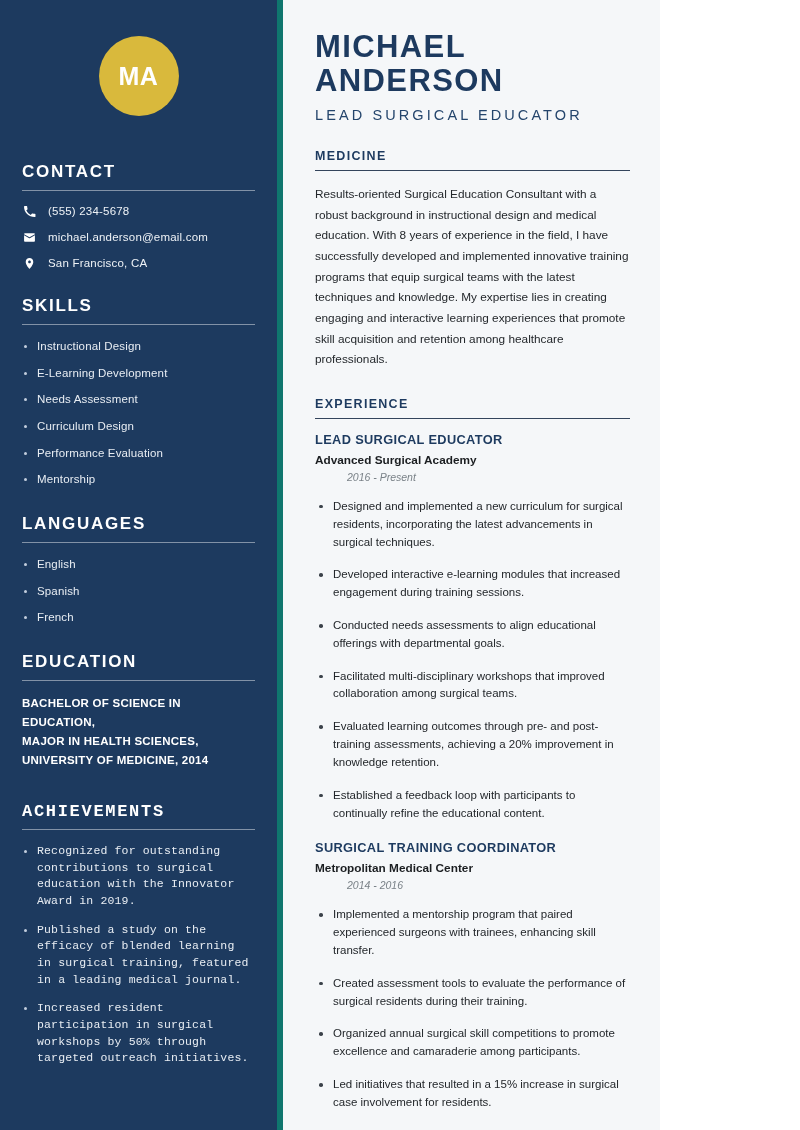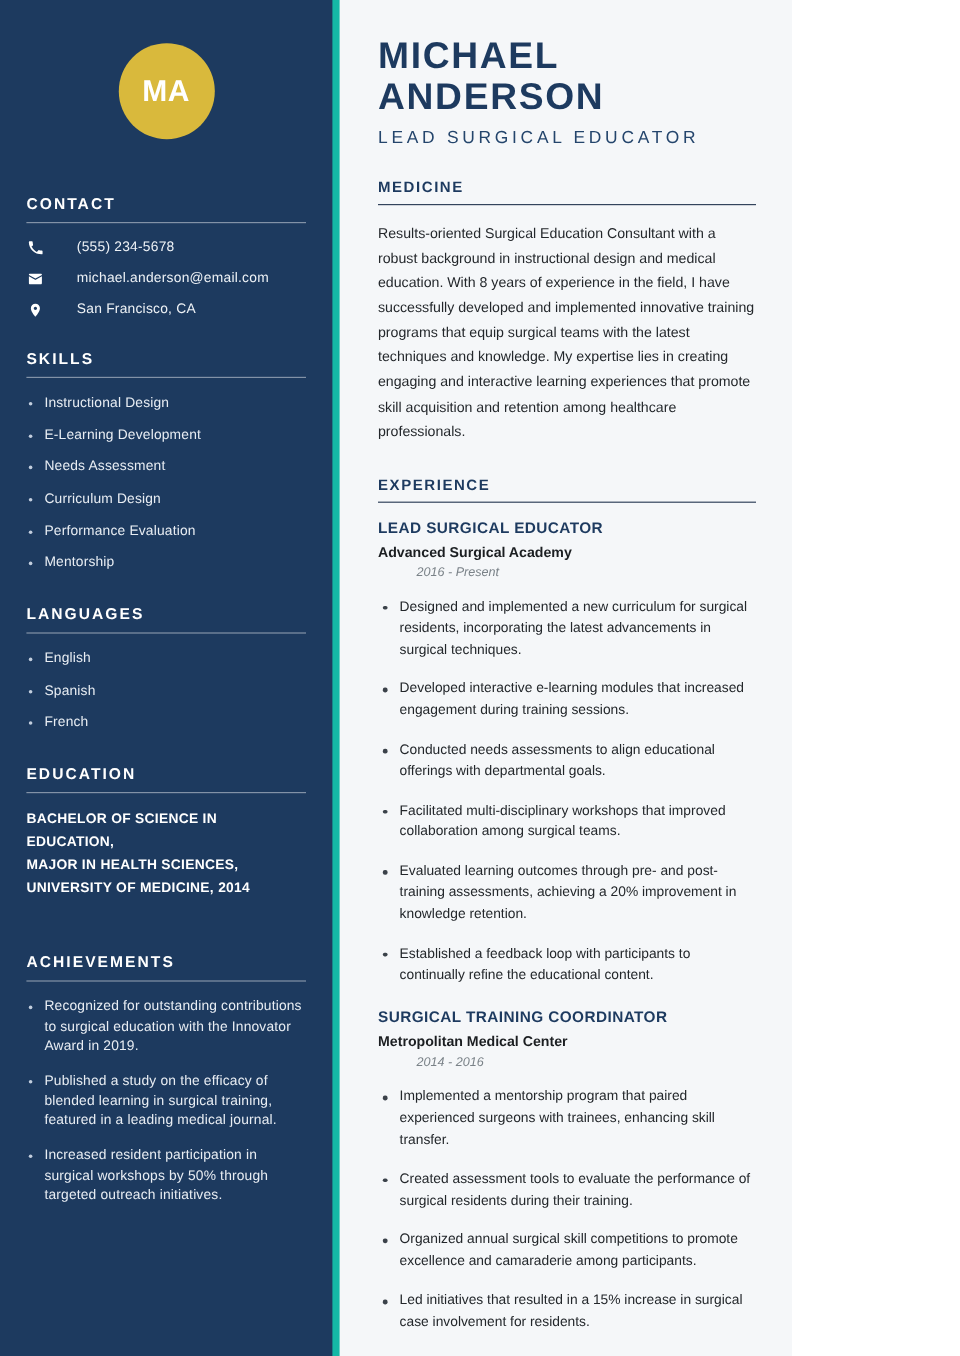--- a/index.html
+++ b/index.html
@@ -13,21 +13,21 @@
     font-family: "Liberation Sans", sans-serif;
     background: #ffffff;
     overflow: hidden;
   }
 
   .resume {
     position: relative;
     width: 660px;
     height: 1130px;
     display: flex;
-    background: #14b8a6;
+    background: #0f766e;
   }
 
   
   .sidebar {
     width: 277px;
     flex: 0 0 277px;
     background: #1d3a5f;
     padding: 0 22px;
     color: #ffffff;
     position: relative;
@@ -50,39 +50,39 @@
     align-items: center;
     justify-content: center;
     font-size: 25px;
     font-weight: bold;
     letter-spacing: 0.5px;
   }
 
   .side-section { margin-bottom: 26px; }
 
   .side-heading {
-    font-size: 13px;
+    font-size: 17px;
     font-weight: bold;
     letter-spacing: 1.7px;
     color: #ffffff;
     padding-bottom: 8px;
   }
 
   .side-rule {
     height: 1px;
     background: rgba(255,255,255,0.45);
     margin-bottom: 13px;
   }
 
   .contact-list { list-style: none; }
 
   .contact-item {
     display: flex;
     align-items: center;
-    gap: 28px;
+    gap: 12px;
     margin-bottom: 12px;
     font-size: 11.5px;
     color: #eef2f6;
     letter-spacing: 0.2px;
   }
 
   .contact-icon {
     width: 14px;
     height: 14px;
     flex: 0 0 14px;
@@ -287,21 +287,21 @@
     <section class="side-section">
       <div class="side-heading">EDUCATION</div>
       <div class="side-rule"></div>
       <div class="edu-block">
         <div>BACHELOR OF SCIENCE IN EDUCATION,</div>
         <div>MAJOR IN HEALTH SCIENCES,</div>
         <div>UNIVERSITY OF MEDICINE, 2014</div>
       </div>
     </section>
 
-    <section class="side-section" style="margin-top:44px;">
+    <section class="side-section" style="margin-top:32px;font-family:Liberation Mono, monospace;">
       <div class="side-heading">ACHIEVEMENTS</div>
       <div class="side-rule"></div>
       <ul class="side-list achv-list">
         <li>Recognized for outstanding contributions to surgical education with the Innovator Award in 2019.</li>
         <li>Published a study on the efficacy of blended learning in surgical training, featured in a leading medical journal.</li>
         <li>Increased resident participation in surgical workshops by 50% through targeted outreach initiatives.</li>
       </ul>
     </section>
 
   </aside>

